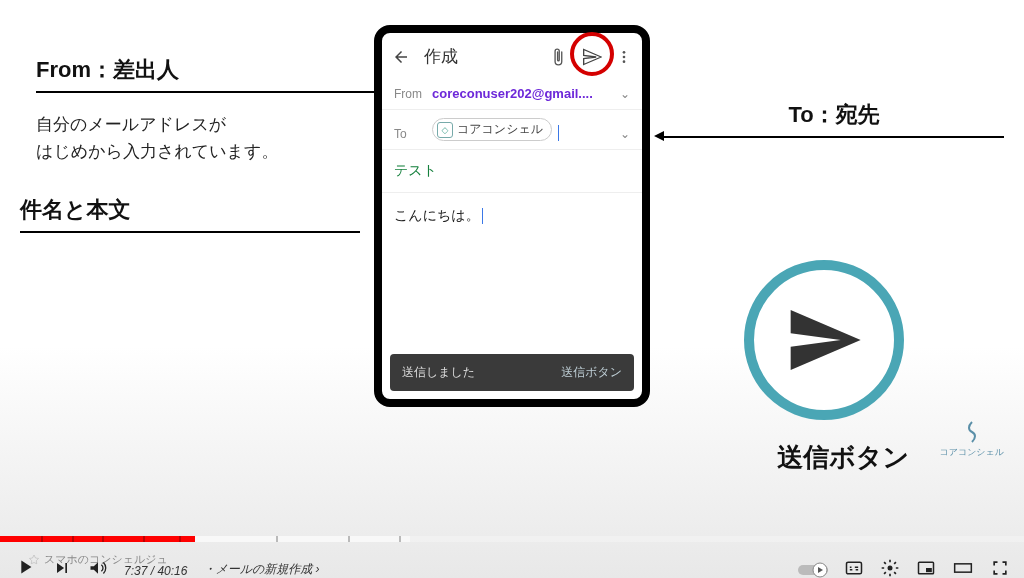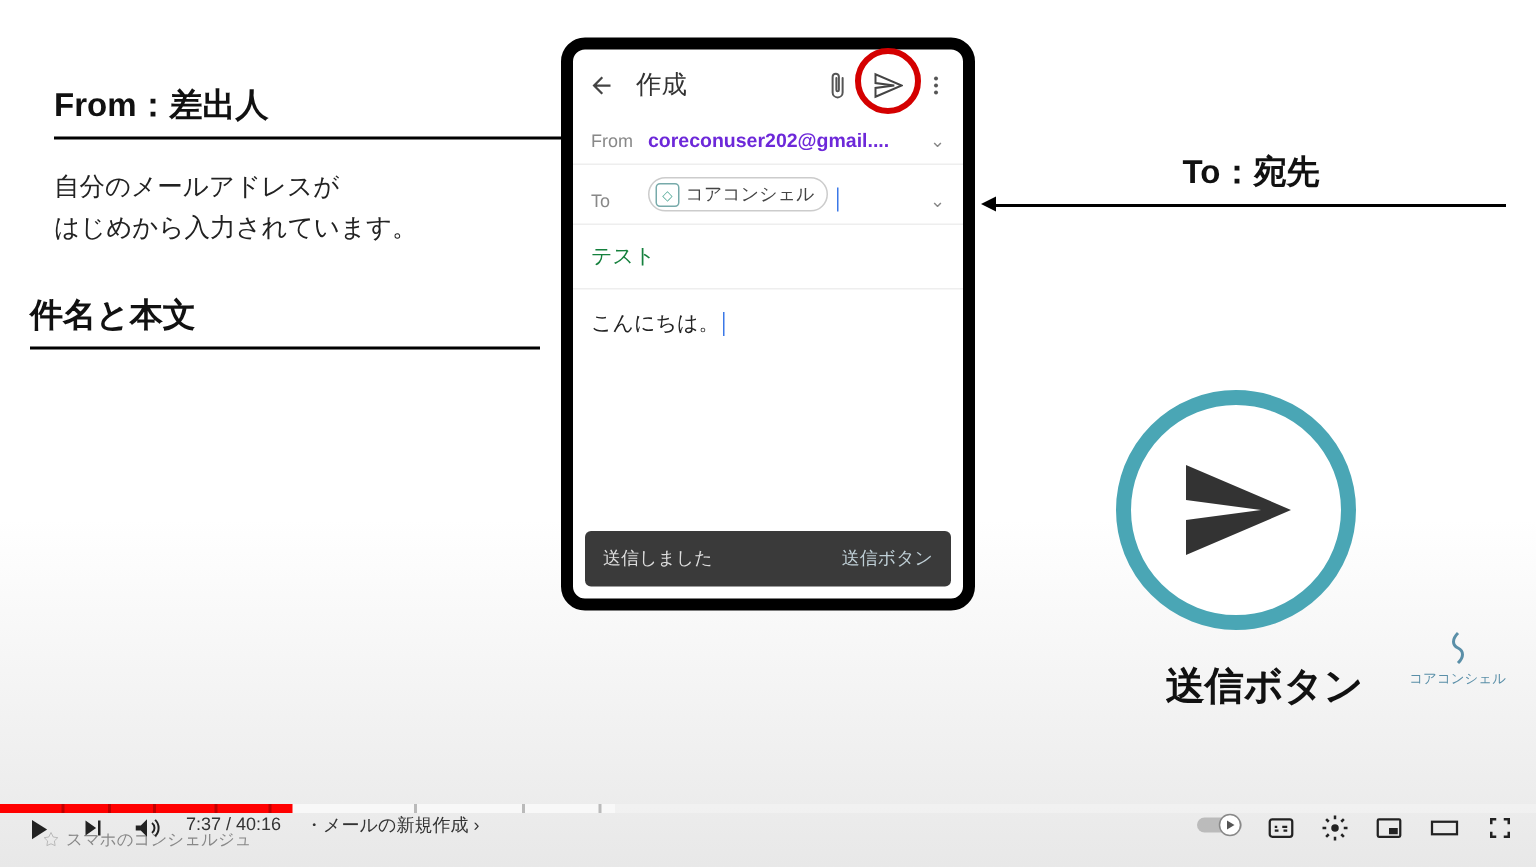--- a/index.html
+++ b/index.html
@@ -270,24 +270,25 @@
 
   
   .yt-controls {
     position: absolute;
     left: 0;
     top: 542px;
     width: 1024px;
     height: 36px;
     background: transparent;
     display: flex;
-    align-items: flex-start;
+    align-items: flex-end;
     padding: 0 14px;
     gap: 16px;
     color: #333;
+    font-style: italic;
   }
   .yt-controls .spacer { flex: 1; }
   .yt-controls .ico { display: flex; align-items: center; justify-content: center; color: #222; }
   .yt-controls .time { font-size: 12px; color: #333; }
   .yt-controls .chapter-title { font-size: 12px; color: #333; }
 
   .bottom-brand {
     position: absolute;
     left: 28px;
     top: 552px;

